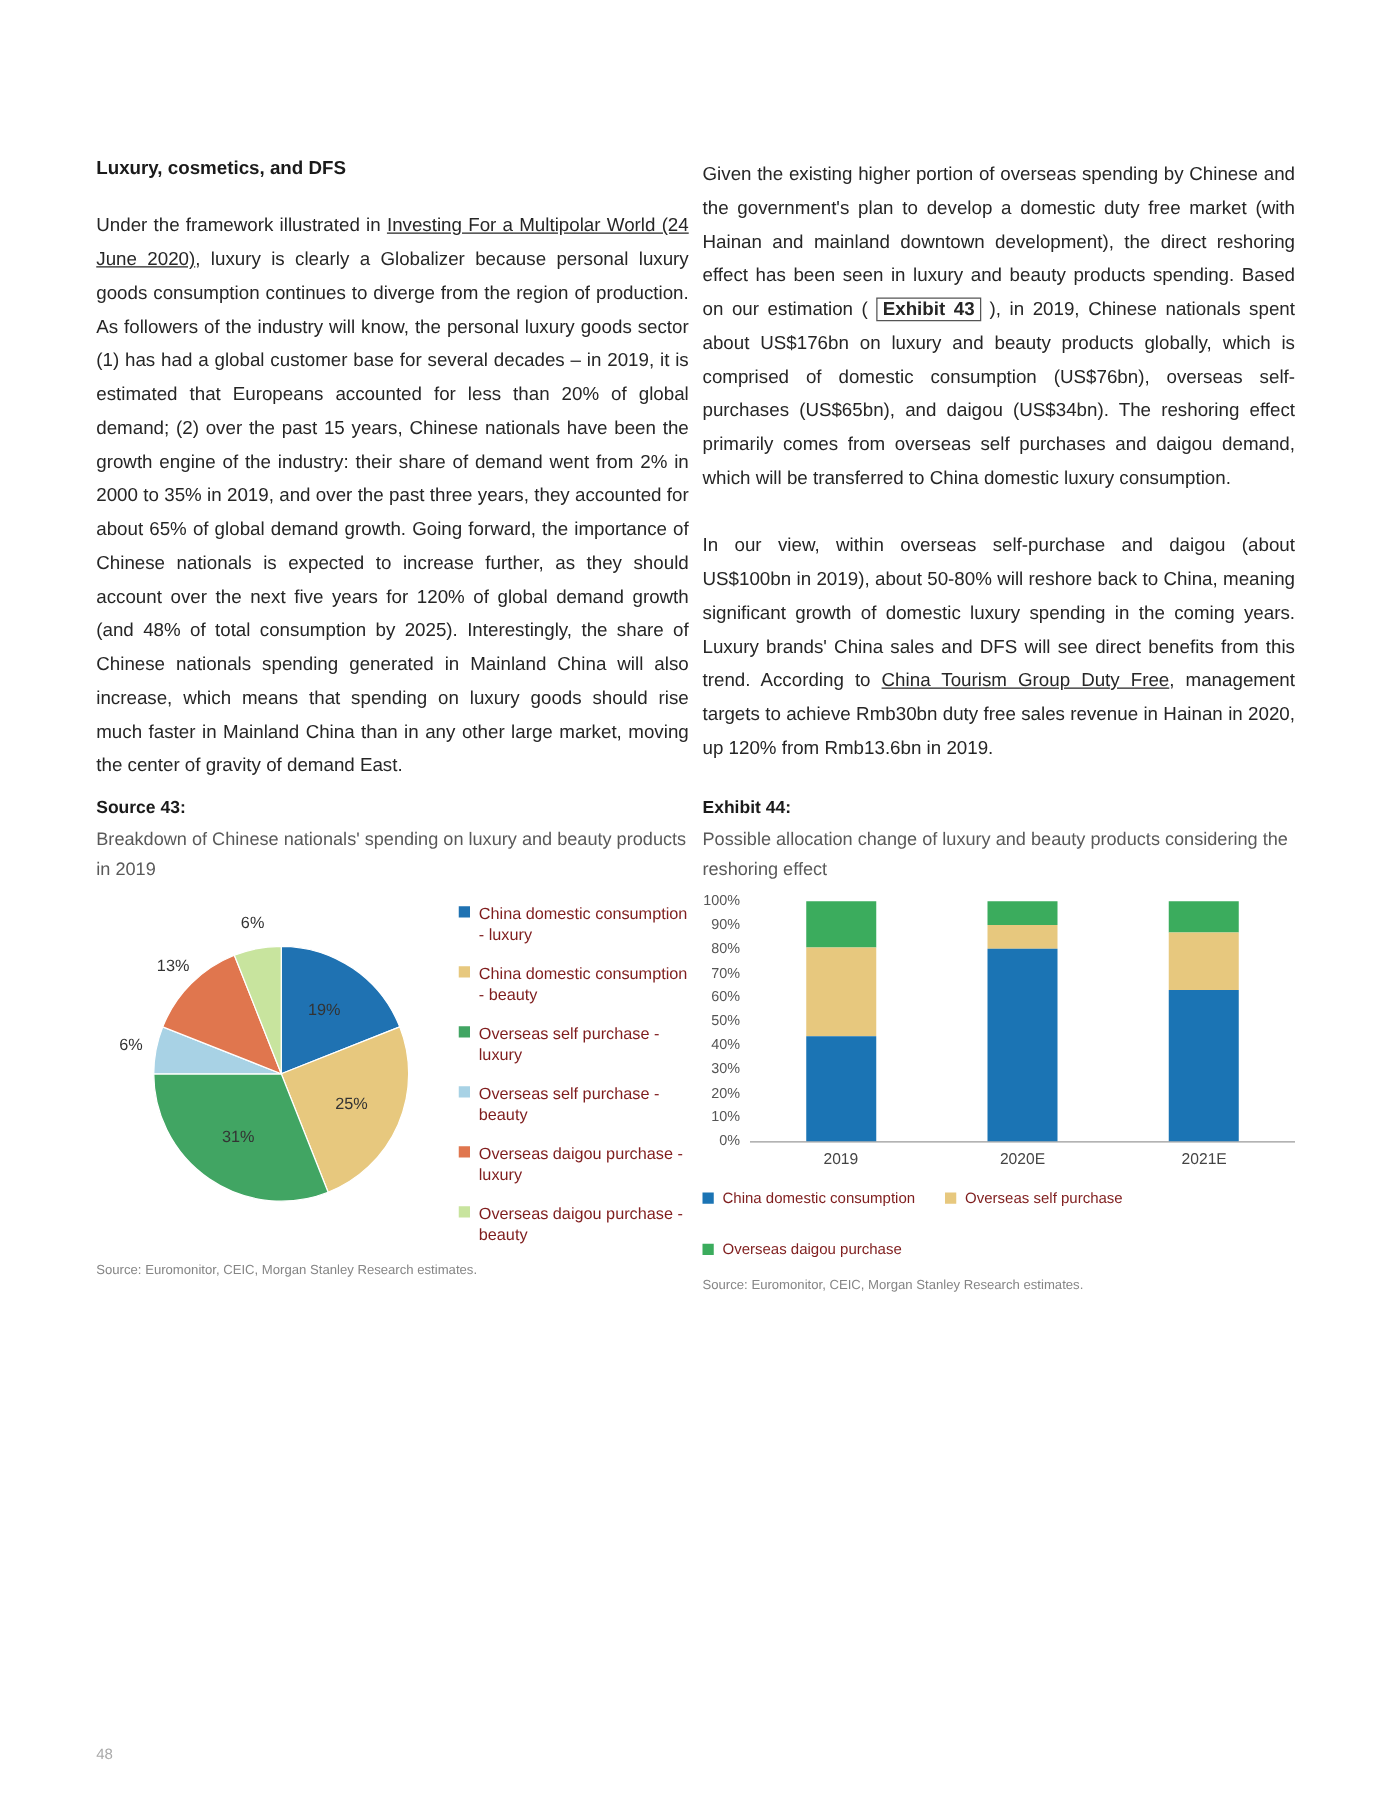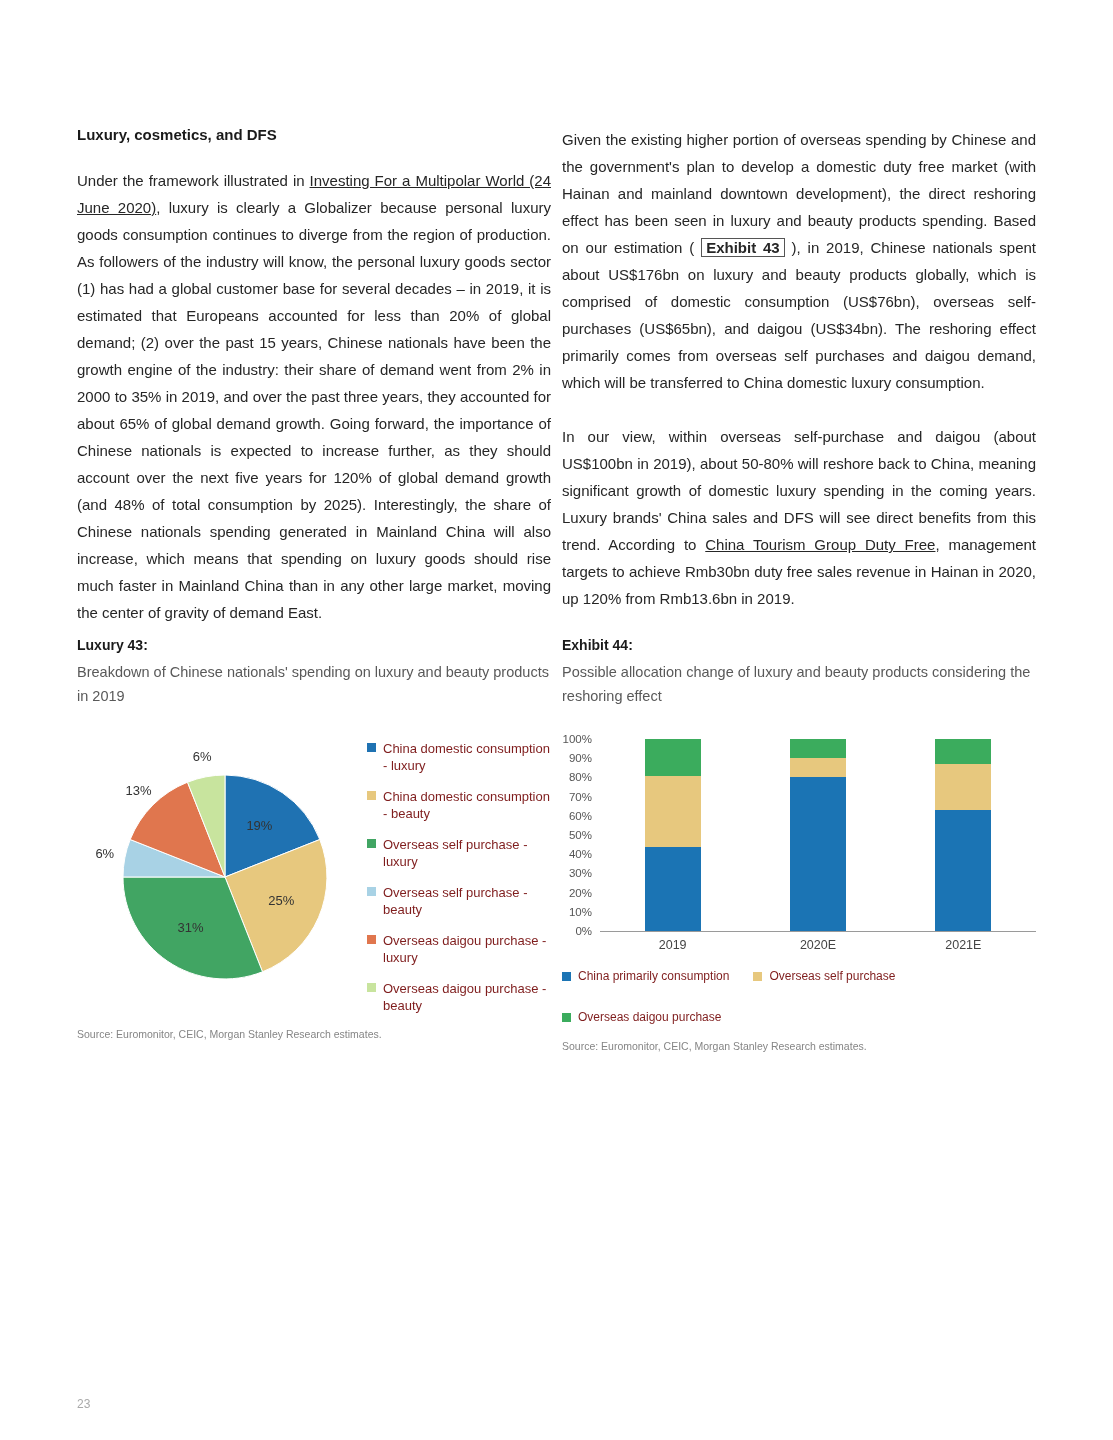--- a/index.html
+++ b/index.html
@@ -57,21 +57,21 @@
   a.doclink { color: inherit; text-decoration: underline; cursor: pointer; }
   .exhibit-ref {
     font-weight: 700;
     border: 1px solid #555;
     padding: 0 4px;
     white-space: nowrap;
     cursor: pointer;
   }
   
   h3.exhibit-label { font-size: 14px; font-weight: 700; color: #1a1a1a; margin-bottom: 7px; }
-  p.caption { font-size: 14.5px; line-height: 24px; color: #595959; margin-bottom: 32px; }
+  p.caption { font-size: 14.5px; line-height: 24px; color: #595959; margin-bottom: 14px; }
   p.source { font-size: 10.5px; color: #858585; margin-top: 14px; }
   
   .pie-wrap { display: flex; align-items: center; }
   .pie-svg { flex: none; }
   .pie-value { font-size: 13px; fill: #333333; font-family: "Liberation Sans", sans-serif; }
   .pie-legend { flex: 1; display: flex; flex-direction: column; gap: 14px; min-width: 0; }
   .legend-item { display: flex; align-items: flex-start; font-size: 13px; line-height: 17px; color: #7f1d1d; }
   .legend-item .swatch { flex: none; width: 9px; height: 9px; margin: 3px 7px 0 0; }
   .legend-item .legend-text { max-width: 168px; }
   
@@ -109,21 +109,21 @@
     <section>
       <p class="body">
         <span>Given the existing higher portion of overseas spending by Chinese and the government's plan to develop a domestic duty free market (with Hainan and mainland downtown development), the direct reshoring effect has been seen in luxury and beauty products spending. Based on our estimation ( </span><span class="exhibit-ref">Exhibit 43</span><span> ), in 2019, Chinese nationals spent about US$176bn on luxury and beauty products globally, which is comprised of domestic consumption (US$76bn), overseas self-purchases (US$65bn), and daigou (US$34bn). The reshoring effect primarily comes from overseas self purchases and daigou demand, which will be transferred to China domestic luxury consumption.</span>
       </p>
       <p class="body">
         <span>In our view, within overseas self-purchase and daigou (about US$100bn in 2019), about 50-80% will reshore back to China, meaning significant growth of domestic luxury spending in the coming years. Luxury brands' China sales and DFS will see direct benefits from this trend. According to </span><a class="doclink">China Tourism Group Duty Free</a><span>, management targets to achieve Rmb30bn duty free sales revenue in Hainan in 2020, up 120% from Rmb13.6bn in 2019.</span>
       </p>
     </section>
 
     <section>
-      <h3 class="exhibit-label">Luxury 43:</h3>
+      <h3 class="exhibit-label">Source 43:</h3>
       <p class="caption">Breakdown of Chinese nationals' spending on luxury and beauty products in 2019</p>
       <div class="pie-wrap">
         <svg id="pie-svg" class="pie-svg" width="290" height="264" viewBox="0 0 290 264">
             <path d="M 148 132 L 148.0 30.0 A 102 102 0 0 1 242.8 94.5 Z" fill="#1F72B2" stroke="#ffffff" stroke-width="1"></path>
             <text x="182.4" y="85.4" text-anchor="middle" class="pie-value">19%</text>
             <path d="M 148 132 L 242.8 94.5 A 102 102 0 0 1 185.5 226.8 Z" fill="#E7C87E" stroke="#ffffff" stroke-width="1"></path>
             <text x="204.2" y="160.3" text-anchor="middle" class="pie-value">25%</text>
             <path d="M 148 132 L 185.5 226.8 A 102 102 0 0 1 46.0 132.0 Z" fill="#41A563" stroke="#ffffff" stroke-width="1"></path>
             <text x="113.6" y="186.6" text-anchor="middle" class="pie-value">31%</text>
             <path d="M 148 132 L 46.0 132.0 A 102 102 0 0 1 53.2 94.5 Z" fill="#A8D2E5" stroke="#ffffff" stroke-width="1"></path>
@@ -200,34 +200,34 @@
             </div>
         </div>
         <div id="bar-xlabels" class="bar-xlabels">
             <div class="xlabel" style="left: calc(16.6667% - 40px);">2019</div>
             <div class="xlabel" style="left: calc(50% - 40px);">2020E</div>
             <div class="xlabel" style="left: calc(83.3333% - 40px);">2021E</div>
           </div>
         <div id="bar-legend" class="bar-legend">
             <div class="legend-item">
               <span class="swatch" style="background: rgb(27, 116, 180);"></span>
-              <span>China primarily consumption</span>
+              <span>China domestic consumption</span>
             </div>
             <div class="legend-item">
               <span class="swatch" style="background: rgb(231, 200, 126);"></span>
               <span>Overseas self purchase</span>
             </div>
             <div class="legend-item">
               <span class="swatch" style="background: rgb(59, 172, 93);"></span>
               <span>Overseas daigou purchase</span>
             </div>
           </div>
       </div>
       <p class="source">Source: Euromonitor, CEIC, Morgan Stanley Research estimates.</p>
     </section>
 
   </main>
 
   <footer>
-    <span class="page-number">23</span>
+    <span class="page-number">48</span>
   </footer>
 
 </div>
 
 </body></html>

